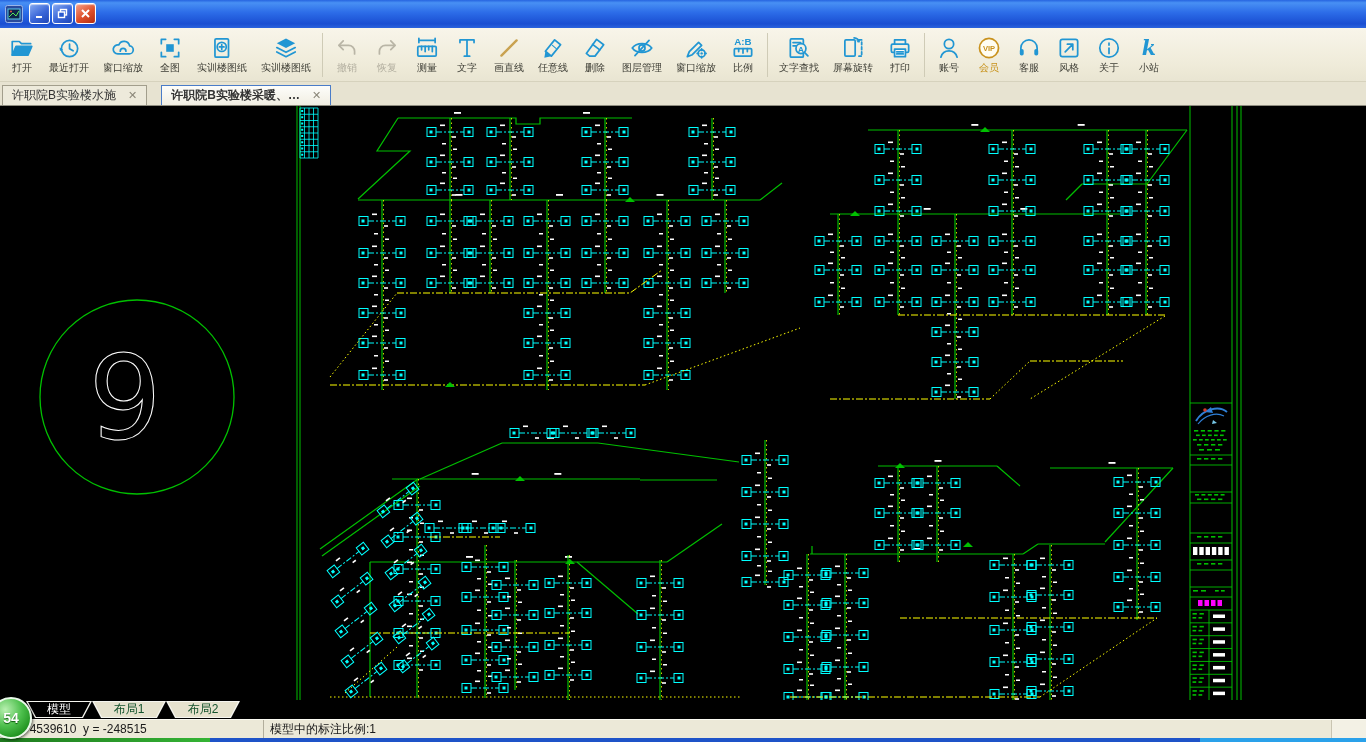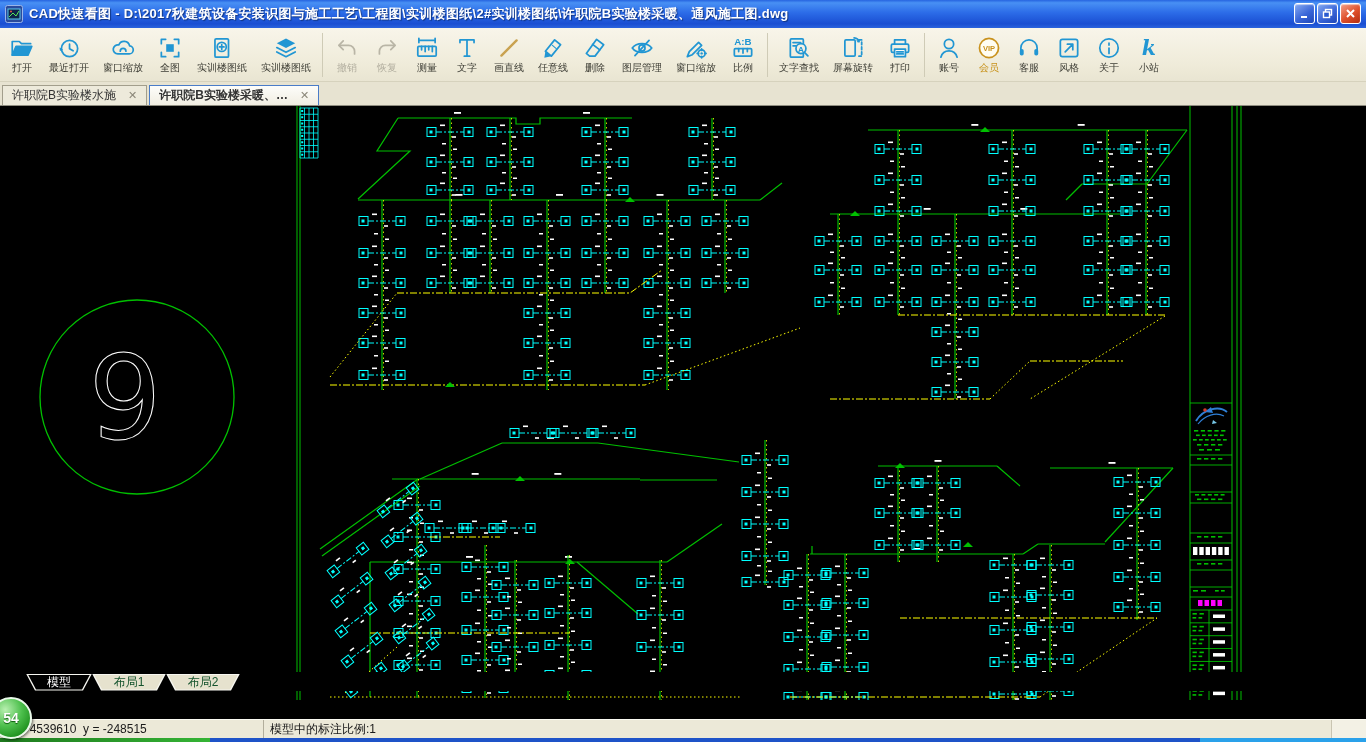--- a/index.html
+++ b/index.html
@@ -24,33 +24,33 @@
   .tb-item{display:flex;flex-direction:column;align-items:center;justify-content:center;
            padding:1px 7px;height:49px;border-radius:3px}
   .tb-item .ico{height:27px;display:flex;align-items:center}
   .tb-item .lbl{font-size:10px;color:#3c3c34;white-space:nowrap;line-height:14px}
   .tb-item.disabled .lbl{color:#b2ae9f}
   .tb-item.gold .lbl{color:#c8921b}
   .tb-sep{width:1px;height:44px;background:#cfcbb6;margin:0 4px;flex:none}
 
   
   .doctabs{height:23px;background:#e7e3d1;border-bottom:1px solid #8f8d80;display:flex;
-           align-items:flex-end;padding-left:2px;gap:2px;box-sizing:content-box}
+           align-items:flex-end;padding-left:2px;gap:14px;box-sizing:content-box}
   .dtab{height:20px;display:inline-flex;align-items:center;gap:12px;padding:0 9px;font-size:12px;
         border:1px solid #a29e8c;border-bottom:none;background:#edeadb;color:#333;box-sizing:border-box}
   .dtab.active{border-color:#4a7cc8;background:linear-gradient(#fdfdfa,#f1eee2);font-weight:bold}
   .dtab .x{color:#8a8678;font-size:11px;font-weight:normal}
 
   
   .canvas{position:absolute;top:106px;left:0;width:1366px;height:594px;background:#000;overflow:hidden}
   .canvas svg{display:block}
 
   
-  .modeltabs{position:absolute;top:672px;left:0;width:1366px;height:19px;background:#000;
-             display:flex;align-items:center}
+  .modeltabs{position:absolute;top:700px;left:0;width:1366px;height:19px;background:#000;
+             display:flex;align-items:flex-start}
   .mtab{position:relative;height:17px;margin-top:1px;width:74px;flex:none}
   .mtab:first-child{margin-left:26px;width:66px}
   .mtab-o{position:absolute;inset:0;background:#f6f6f0;
           clip-path:polygon(0 0,100% 0,calc(100% - 9px) 100%,9px 100%)}
   .mtab-i{position:absolute;inset:1px 2px 1px 2px;background:#e6e2ce;color:#14532d;
           clip-path:polygon(0 0,100% 0,calc(100% - 8px) 100%,8px 100%);
           display:flex;align-items:center;justify-content:center;font-size:12px}
   .mtab.active .mtab-i{background:#000;color:#fff}
 
   
@@ -80,21 +80,20 @@
 
 <div class="titlebar">
   <span class="app-icon">
     <svg width="18" height="18">
         <rect x="0.5" y="0.5" width="17" height="17" rx="2" fill="#2a4a9c" stroke="#9ab4e8"></rect>
         <rect x="3" y="4" width="12" height="10" fill="#0d2248" stroke="#58c8e8"></rect>
         <path d="M4 12 l4 -4 3 3 3 -5" stroke="#58e858" fill="none"></path>
         <circle cx="6" cy="6.5" r="1" fill="#e85848"></circle>
       </svg>
   </span>
-  <span class="title">CAD快速看图 - D:\2017秋建筑设备安装识图与施工工艺\工程图\实训楼图纸\2#实训楼图纸\许职院B实验楼采暖、通风施工图.dwg</span>
   <span class="win-btns">
     <span class="win-btn">
         <svg width="11" height="11">
           <path d="M2 9 h6" stroke="#fff" stroke-width="2"></path>
         </svg>
       </span>
     <span class="win-btn">
         <svg width="11" height="11">
           <rect x="3.5" y="1.5" width="6" height="5.5" fill="none" stroke="#fff" stroke-width="1.4"></rect>
           <rect x="1.5" y="4" width="6" height="5.5" fill="#2a5ad0" stroke="#fff" stroke-width="1.4"></rect>

